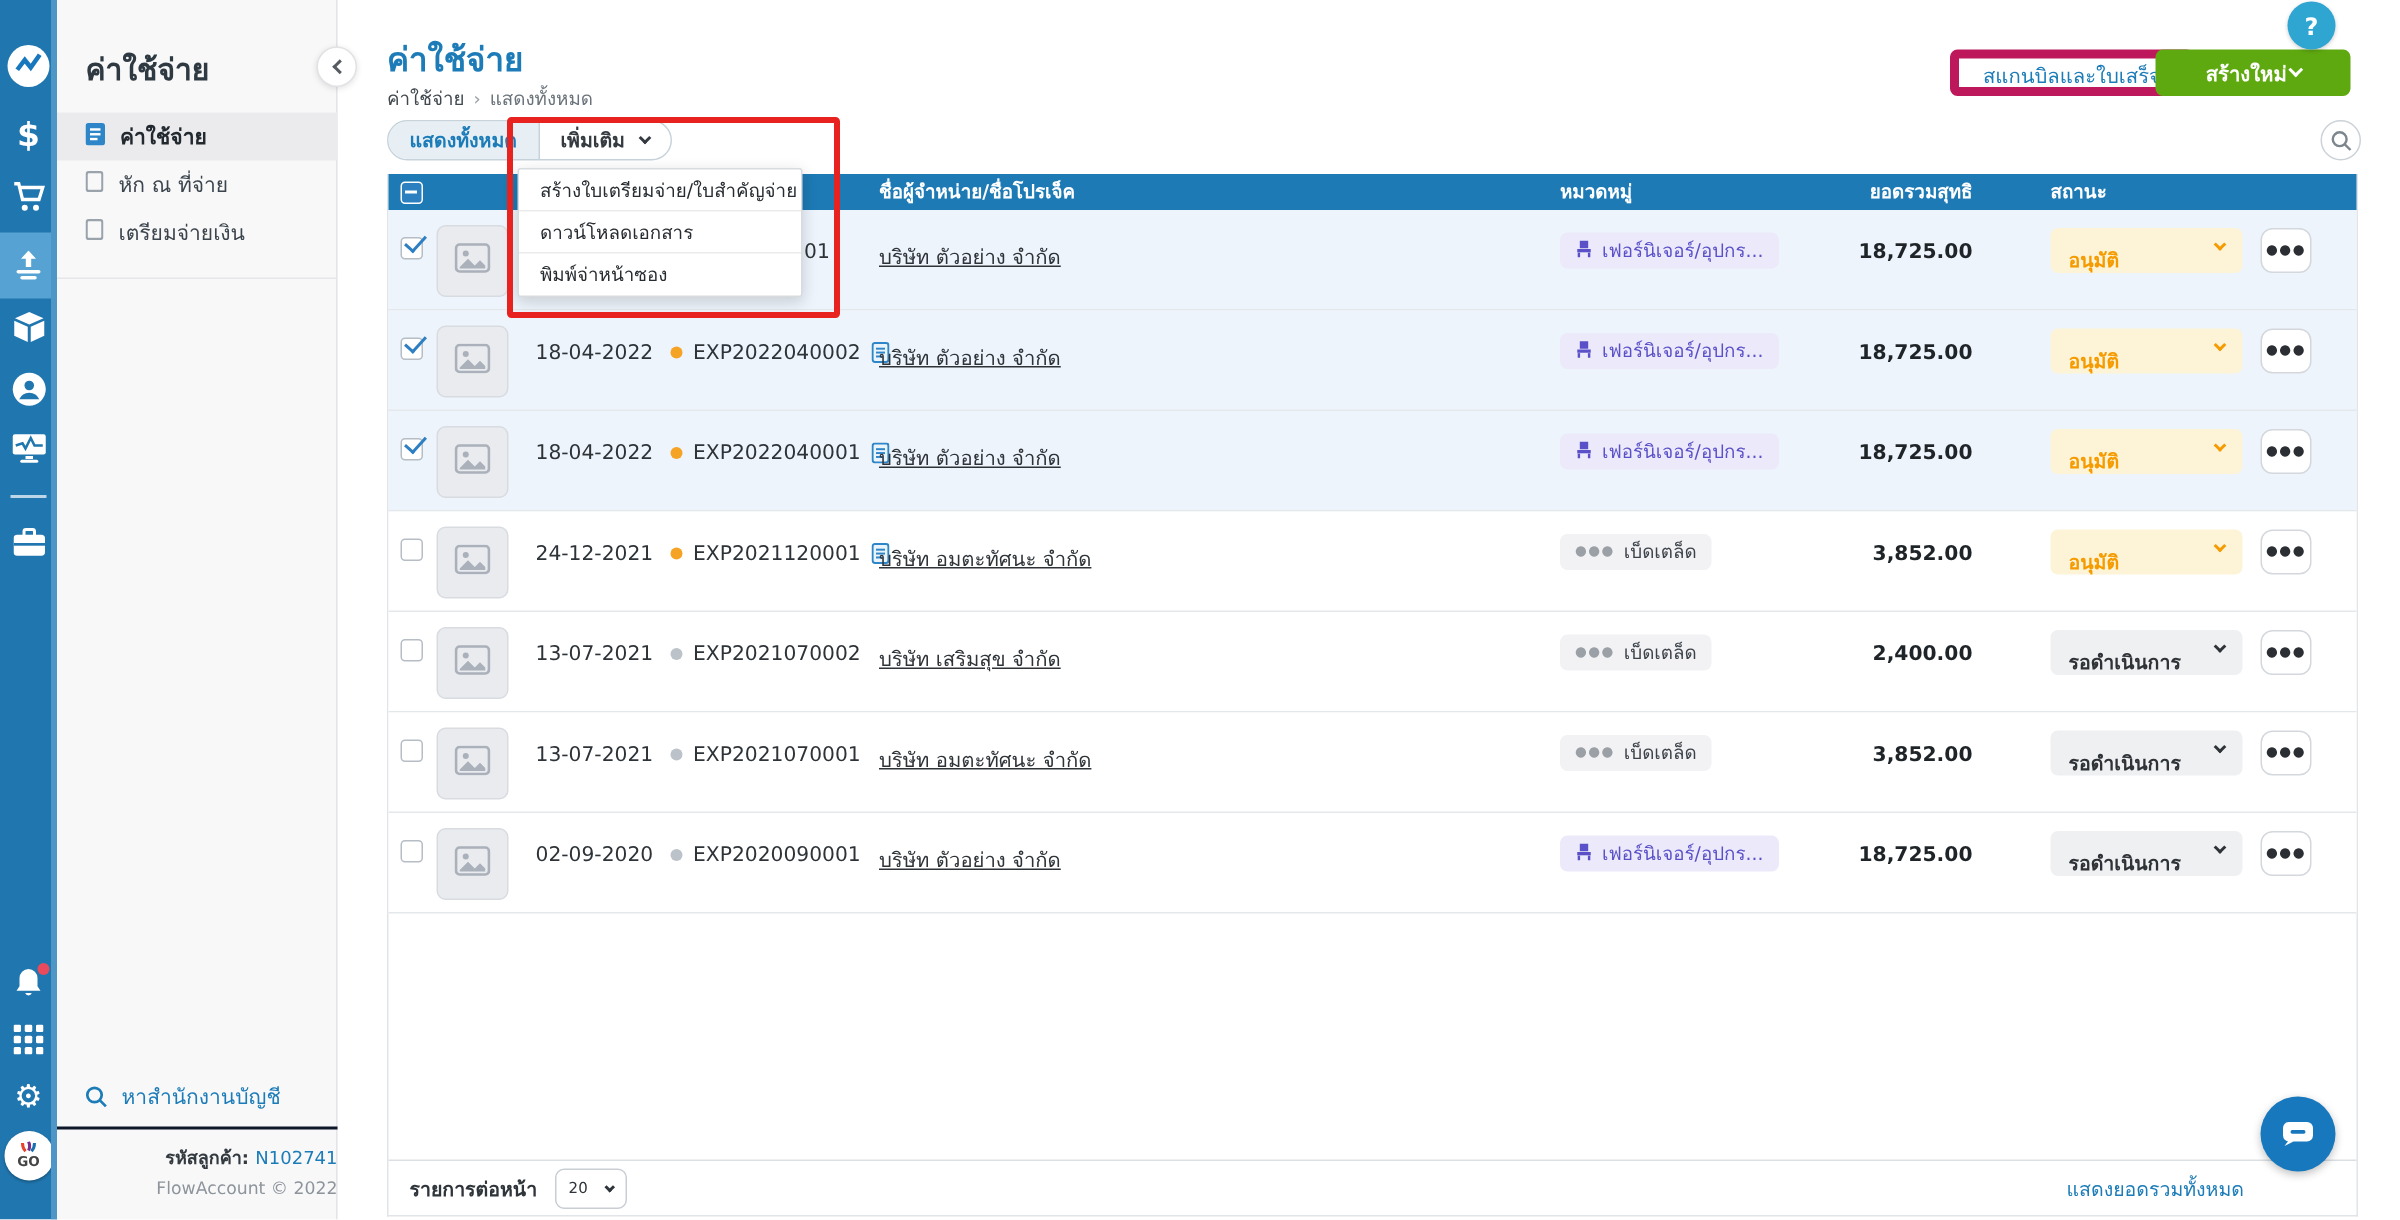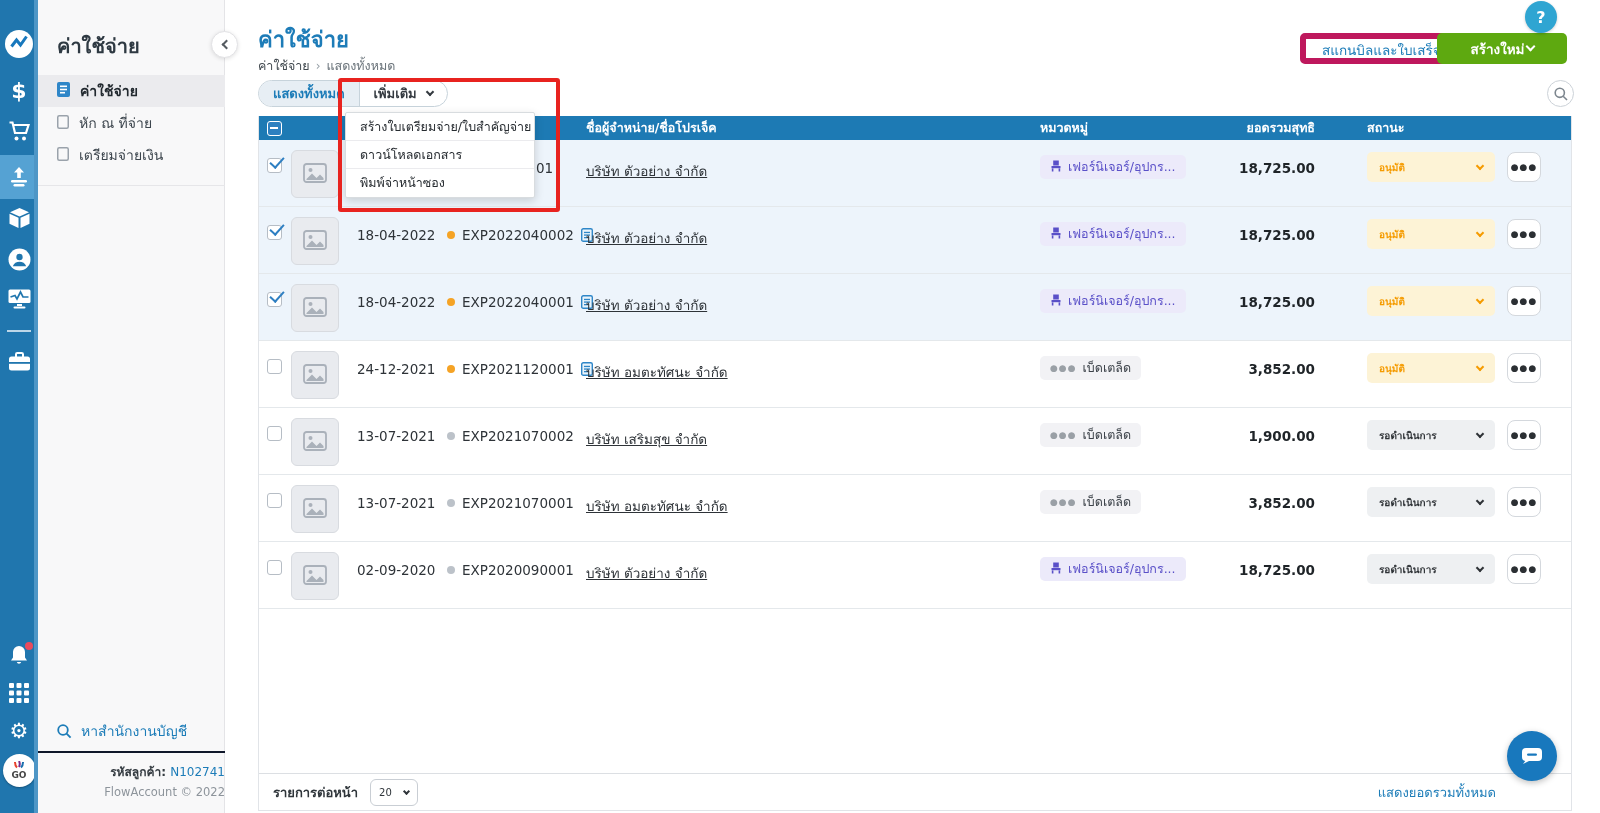--- a/index.html
+++ b/index.html
@@ -82,21 +82,21 @@
   .doc-ic { margin-top:1px; }
   .doc-partial { padding-left:89px; }
   .c-vendor { padding-left:5px;text-decoration:underline; }
   .c-cat { padding-top:15px; padding-left:8px; }
   .chip { display:inline-flex; align-items:center; gap:6px; height:24px; padding:0 10px; border-radius:5px; font-size:12.5px; white-space:nowrap; }
   .chip.furniture { background:#eceafa; color:#5a50c8; }
   .chip.misc { background:#f2f2f5; color:#3c4249; }
   .chip .tri-dots { color:#9aa0a6; font-size:9px; letter-spacing:1px; }
   .c-amt { text-align:right; padding-right:2px; font-weight:bold; color:#1f2428; }
   .c-status { padding-top:12px; padding-left:50px; }
-  .pill { width:128px; height:30px; border-radius:5px; display:flex; align-items:center; justify-content:space-between; padding:11px 12px; font-size:10px; font-weight:bold; cursor:pointer; }
+  .pill { width:128px; height:30px; border-radius:5px; display:flex; justify-content:space-between; padding:11px 12px; font-size:13px; font-weight:bold; cursor:pointer; }
   .pill.approved { background:#fdf3d6; color:#f59b00; }
   .pill.approved i { border-color:#f59b00; }
   .pill.pending { background:#eef0f2; color:#2f3337; }
   .pill.pending i { border-color:#2f3337; }
   .pill i { width:6px; height:6px; border-right:2px solid; border-bottom:2px solid; transform:rotate(45deg); margin-top:-3px; }
   .c-more { padding-top:12px; }
   .more-btn { width:34px; height:30px; background:#fff; border:1px solid #d4d8dd; border-radius:8px; cursor:pointer; font-size:9px; letter-spacing:1px; color:#2b2f33; font-family:inherit; }
 
   .t-footer { position:absolute; left:0; bottom:0; width:100%; height:37px; border-top:1px solid #dcdfe3; display:flex; align-items:center; }
   .pp-label { margin-left:14px; font-size:13px; font-weight:bold; color:#2f353a; }
@@ -475,21 +475,21 @@
             <div class="c">13-07-2021</div>
             <div class="c c-doc">
               <span class="dot gray"></span>
               <span class="">EXP2021070002</span>
             </div>
             <div class="c c-vendor">บริษัท เสริมสุข จำกัด</div>
             <div class="c c-cat"><span class="chip misc">
                 <span class="tri-dots">●●●</span>
                 <span>เบ็ดเตล็ด</span>
               </span></div>
-            <div class="c c-amt">1,900.00</div>
+            <div class="c c-amt">2,400.00</div>
             <div class="c c-status">
               <div class="pill pending">
                 <span>รอดำเนินการ</span>
                 <i></i>
               </div>
             </div>
             <div class="c c-more"><button class="more-btn">●●●</button></div>
           </div>
           <div class="t-row">
             <div class="c c-check">

